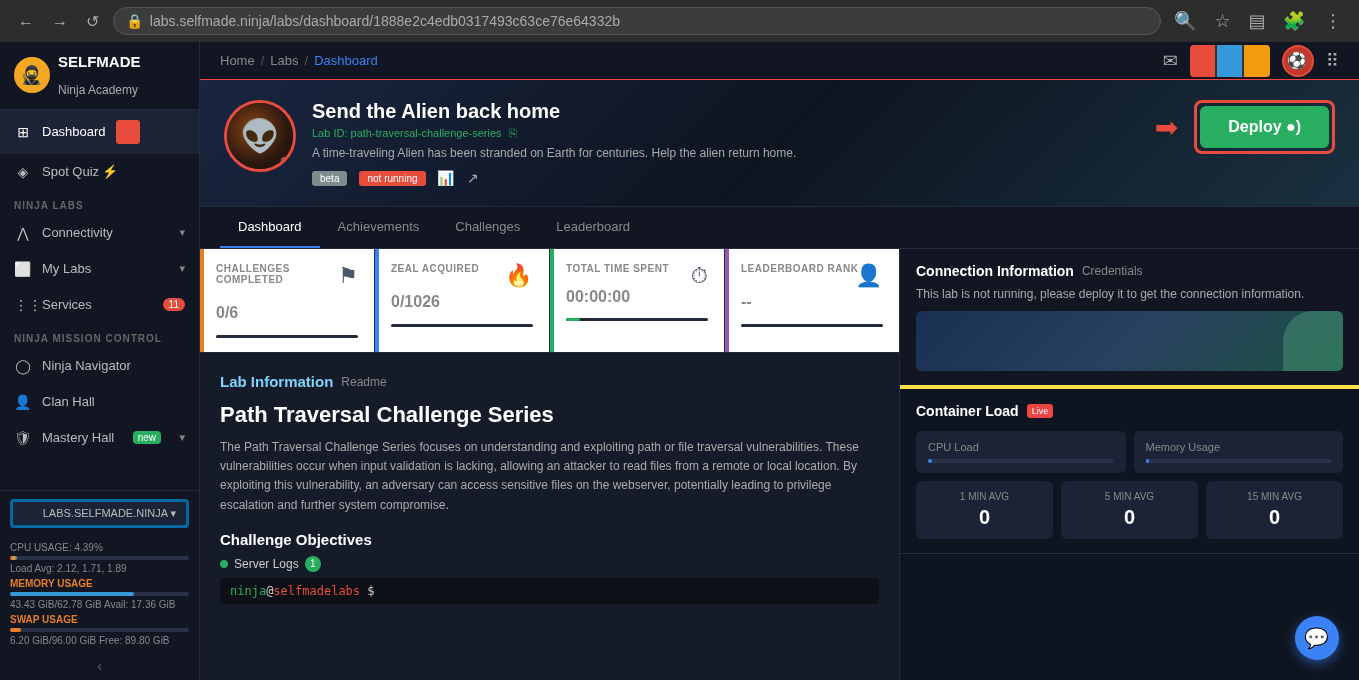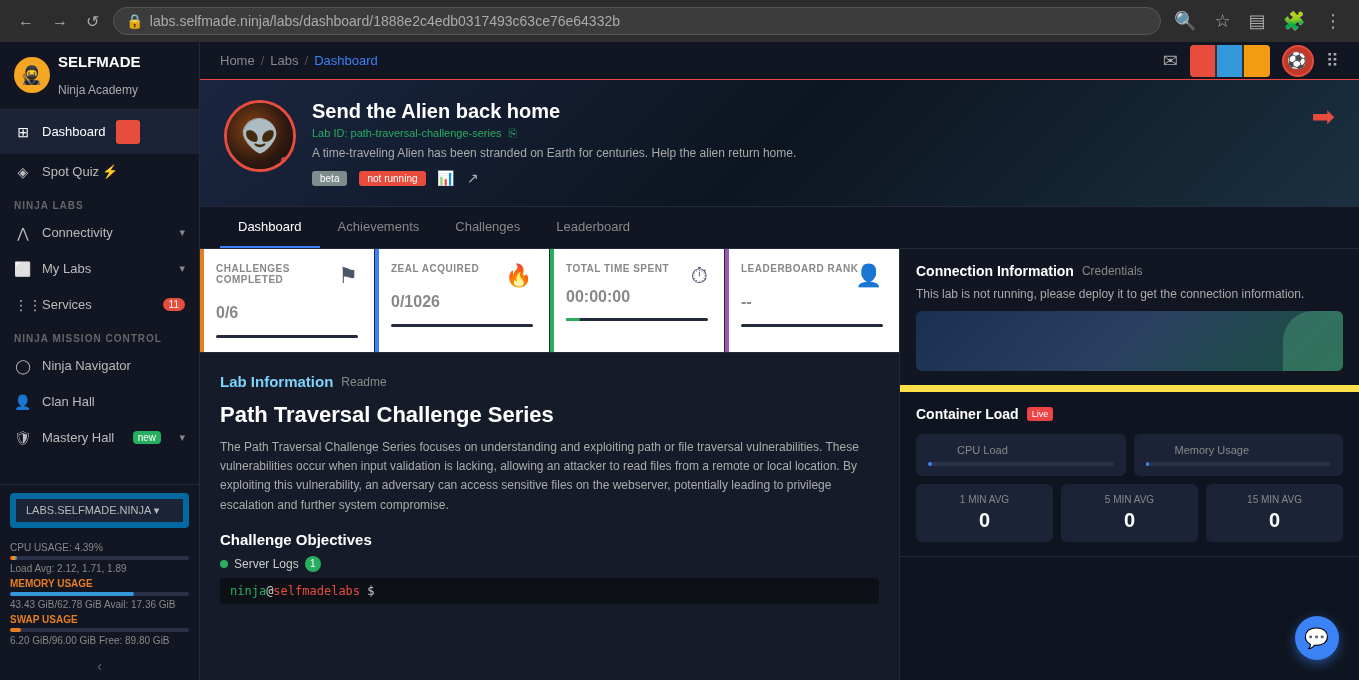--- a/index.html
+++ b/index.html
@@ -108,28 +108,29 @@
       color: #fff;
     }
 
     .sidebar-bottom {
       margin-top: auto;
       padding: 8px 10px;
       border-top: 1px solid #232a3b;
     }
     .labs-button {
       background: #1c2336;
-      border: 6px solid #0369a1;
+      border: 3px solid #0369a1;
       border-radius: 4px;
       padding: 5px 10px;
       color: #bbb;
       font-size: 11px;
       cursor: pointer;
       display: flex; align-items: center; gap: 5px;
       width: 100%;
+      justify-content: flex-end;
     }
     .system-stats { padding: 6px 10px; font-size: 10px; color: #888; }
     .stat-label { color: #e67e22; font-weight: 600; margin-top: 4px; }
     .stat-bar-bg { background: #2a3148; height: 4px; border-radius: 2px; margin: 3px 0; }
     .stat-bar { height: 4px; border-radius: 2px; background: linear-gradient(to right, #e74c3c, #f39c12, #3498db); }
     .stat-bar-blue { background: #3498db; }
     .stat-bar-orange { background: #e67e22; }
     .collapse-btn {
       display: flex; justify-content: center; padding: 6px;
       color: #666; cursor: pointer; font-size: 14px;
@@ -264,36 +265,36 @@
     .terminal-line .prompt-user { color: #27ae60; }
     .terminal-line .prompt-at { color: #ccc; }
     .terminal-line .prompt-host { color: #e74c3c; }
 
     
     .right-panel { width: 460px; flex-shrink: 0; border-left: 1px solid #232a3b; overflow-y: auto; background: #0f1520; }
     .connection-info {
       background: #111622;
       margin: 0;
       padding: 14px 16px;
-      border-bottom: 7px solid #fde047;
+      border-bottom: 4px solid #fde047;
     }
     .conn-header { display: flex; align-items: center; gap: 8px; margin-bottom: 8px; }
     .conn-title { font-size: 14px; font-weight: 600; color: #fff; }
     .conn-sub { font-size: 12px; color: #888; }
     .conn-msg { font-size: 12px; color: #aaa; }
     .conn-visual { margin-top: 10px; height: 60px; background: linear-gradient(135deg, #1a3050, #2a4060, #1a5040); border-radius: 6px; position: relative; overflow: hidden; }
     .conn-visual::after { content: ''; position: absolute; bottom: 0; right: 0; width: 60px; height: 60px; background: rgba(100,200,150,0.3); border-radius: 50% 0 0 0; }
 
     .container-load { padding: 14px 16px; border-bottom: 1px solid #232a3b; }
     .container-header { display: flex; align-items: center; gap: 8px; margin-bottom: 12px; }
     .container-title { font-size: 14px; font-weight: 600; color: #fff; }
     .live-badge { background: #ef4444; color: #fff; font-size: 9px; padding: 2px 5px; border-radius: 3px; }
     .load-grid { display: grid; grid-template-columns: 1fr 1fr; gap: 8px; margin-bottom: 8px; }
     .load-card { background: #1c2336; border-radius: 6px; padding: 10px 12px; }
-    .load-card-label { font-size: 11px; color: #888; margin-bottom: 6px; margin-left: 29px; }
+    .load-card-label { font-size: 11px; color: #888; margin-bottom: 6px; }
     .load-bar-bg { background: #2a3148; height: 4px; border-radius: 2px; }
     .load-bar-fill { height: 4px; border-radius: 2px; background: #3b82f6; width: 2%; }
     .avg-grid { display: grid; grid-template-columns: 1fr 1fr 1fr; gap: 8px; }
     .avg-card { background: #1c2336; border-radius: 6px; padding: 10px 12px; text-align: center; }
     .avg-label { font-size: 10px; color: #888; margin-bottom: 4px; }
     .avg-value { font-size: 20px; font-weight: 700; color: #fff; }
 
     
     ::-webkit-scrollbar { width: 6px; }
     ::-webkit-scrollbar-track { background: #111; }
@@ -450,20 +451,25 @@
         <div class="lab-desc">A time-traveling Alien has been stranded on Earth for centuries. Help the alien return home.</div>
         <div class="lab-tags">
           <span class="tag-beta">beta</span>
           <span class="tag-not-running">not running</span>
           <span class="tag-icon">📊</span>
           <span class="tag-icon">↗</span>
         </div>
       </div>
       <div class="deploy-section">
         <div class="arrow-indicator">➡</div>
+        <div class="deploy-wrapper">
+          <button class="deploy-btn">
+            <span>Deploy ●)</span>
+          </button>
+        </div>
       </div>
     </div>
 
     <div class="tab-bar">
       <div class="tab active">Dashboard</div>
       <div class="tab">Achievements</div>
       <div class="tab">Challenges</div>
       <div class="tab">Leaderboard</div>
     </div>
 

